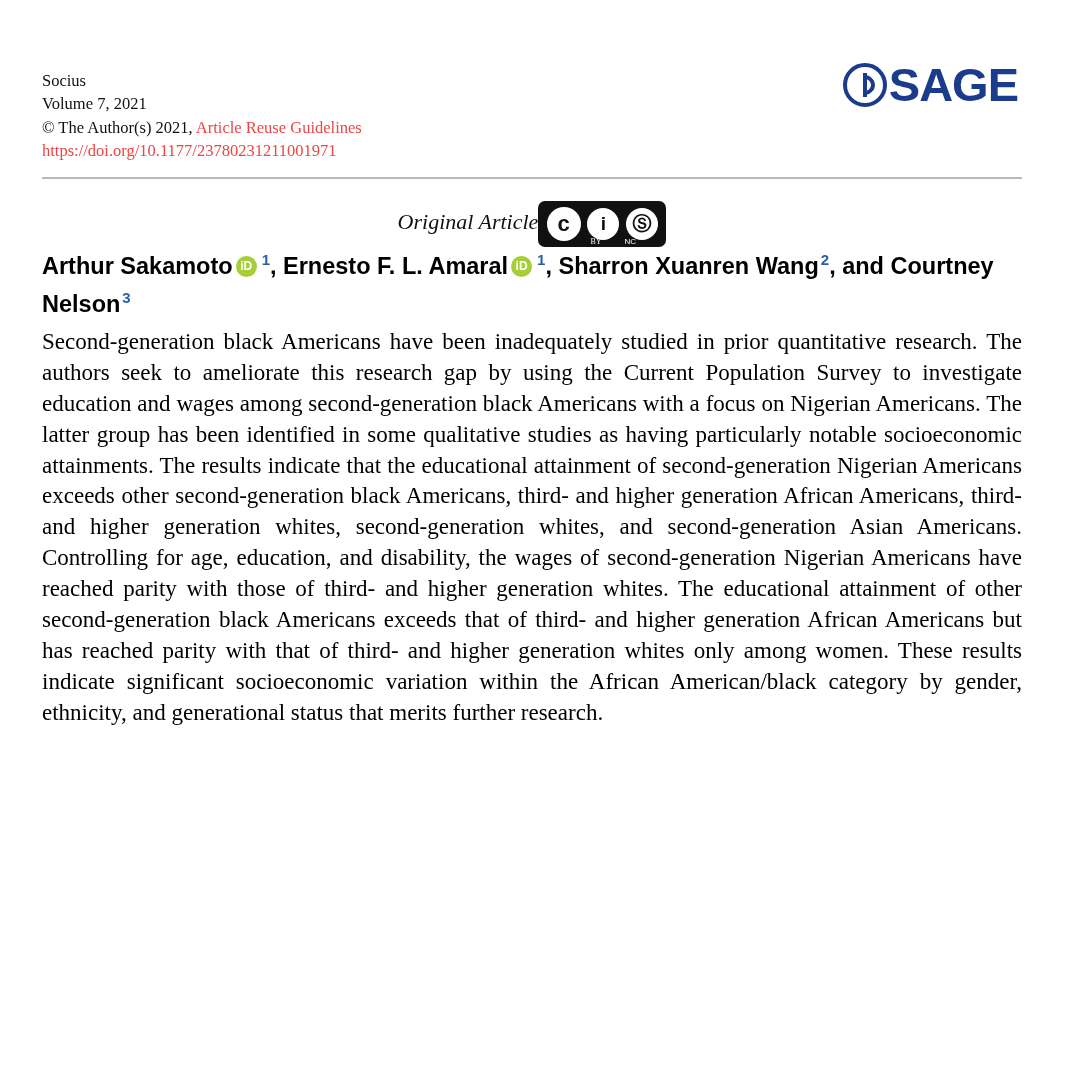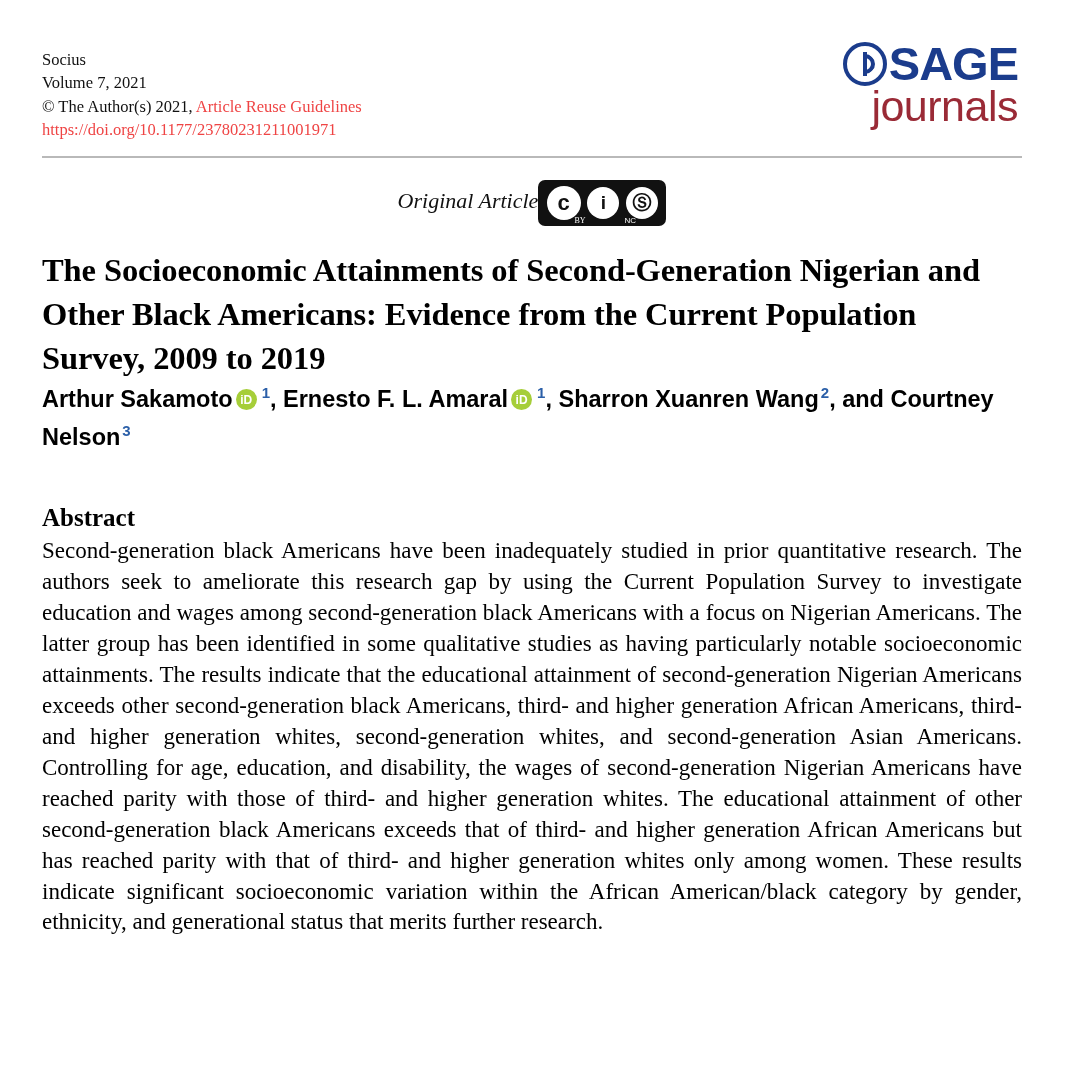--- a/index.html
+++ b/index.html
@@ -12,21 +12,21 @@
     height: 1092px;
     font-family: "Liberation Serif", serif;
     color: #000000;
     overflow: hidden;
   }
   .page {
     position: relative;
     width: 1074px;
     height: 1092px;
     box-sizing: border-box;
-    padding: 38px 52px 0 42px;
+    padding: 59px 52px 0 42px;
   }
 
   
   .masthead {
     display: flex;
     justify-content: space-between;
     align-items: flex-start;
   }
   .journal-meta {
     font-family: "Liberation Serif", serif;
@@ -152,21 +152,21 @@
     line-height: 1;
   }
   .cc-circle.big { width: 34px; height: 34px; font-size: 22px; }
   .cc-sub {
     position: absolute;
     bottom: 1px;
     font-family: "Liberation Sans", sans-serif;
     font-size: 8px;
     color: #fff;
   }
-  .cc-sub.by { left: 36px; font-family: Liberation Serif, serif; }
+  .cc-sub.by { left: 52px; font-family: Liberation Serif, serif; }
   .cc-sub.nc { left: 86px; }
 
   
   .title {
     font-family: "Liberation Serif", serif;
     font-weight: bold;
     font-size: 32.5px;
     line-height: 1.36;
     margin: 22px 0 0 0;
     max-width: 960px;
@@ -243,39 +243,36 @@
       <div class="line">
         <a class="link" href="#">https://doi.org/10.1177/23780231211001971</a>
       </div>
     </div>
 
     <div class="sage-logo">
       <div class="sage-top">
         <span class="sage-mark"></span>
         <span class="sage-word">SAGE</span>
       </div>
-      <div class="sage-journals">journals</div>
     </div>
   </div>
 
   <hr class="rule">
 
   <div class="type-row">
     <div class="article-type">Original Article</div>
     <div class="cc-badge">
       <span class="cc-circle big">c</span>
       <span class="cc-circle">i</span>
       <span class="cc-circle">Ⓢ</span>
       <span class="cc-sub by">BY</span>
       <span class="cc-sub nc">NC</span>
     </div>
   </div>
 
-  <h1 class="title">The Socioeconomic Attainments of Second-Generation Nigerian and Other Black Americans: Evidence from the Current Population Survey, 2009 to 2019</h1>
 
   <div class="authors">
     <span>Arthur Sakamoto</span><span class="orcid"></span><span class="sup">1</span><span>, </span><span>Ernesto F. L. Amaral</span><span class="orcid"></span><span class="sup">1</span><span>, </span><span>Sharron Xuanren Wang</span><span class="sup">2</span><span>, and </span><span>Courtney Nelson</span><span class="sup">3</span>
   </div>
 
-  <div class="abstract-head">Abstract</div>
   <div class="abstract-body">Second-generation black Americans have been inadequately studied in prior quantitative research. The authors seek to ameliorate this research gap by using the Current Population Survey to investigate education and wages among second-generation black Americans with a focus on Nigerian Americans. The latter group has been identified in some qualitative studies as having particularly notable socioeconomic attainments. The results indicate that the educational attainment of second-generation Nigerian Americans exceeds other second-generation black Americans, third- and higher generation African Americans, third- and higher generation whites, second-generation whites, and second-generation Asian Americans. Controlling for age, education, and disability, the wages of second-generation Nigerian Americans have reached parity with those of third- and higher generation whites. The educational attainment of other second-generation black Americans exceeds that of third- and higher generation African Americans but has reached parity with that of third- and higher generation whites only among women. These results indicate significant socioeconomic variation within the African American/black category by gender, ethnicity, and generational status that merits further research.</div>
 
 </div>
 
 </body></html>

